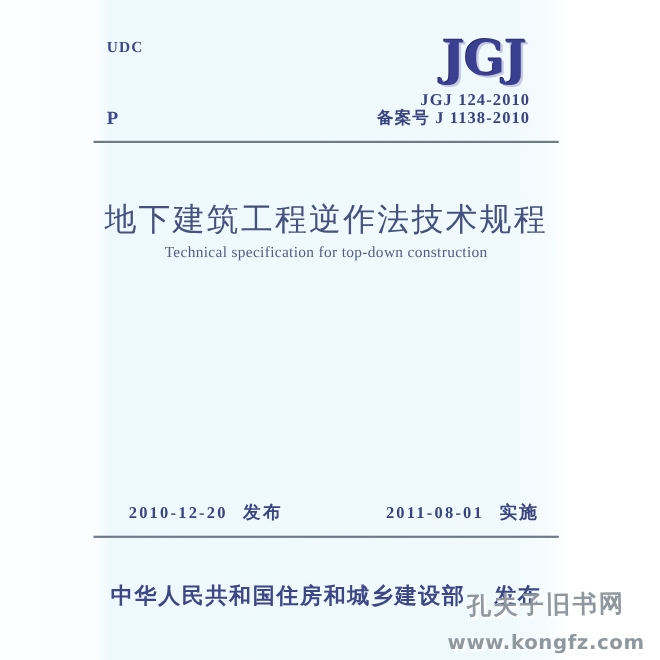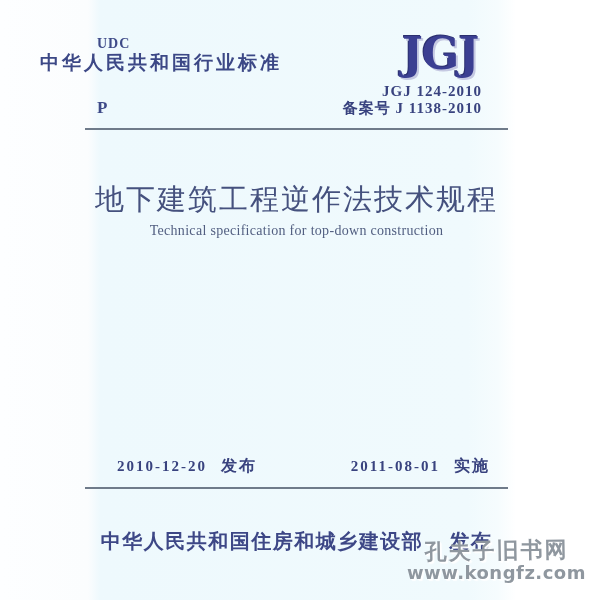--- a/index.html
+++ b/index.html
@@ -105,33 +105,32 @@
     font-family: "DejaVu Sans", "Liberation Sans", sans-serif;
   }
   .watermark .site-name {
     display: block;
     font-size: 22px; font-weight: bold;
     letter-spacing: 2px;
     transform: rotate(-1deg);
   }
   .watermark .site-url {
     display: block;
-    margin-top: 2px;
+    margin-top: 14px;
     font-size: 18px; font-weight: bold;
     letter-spacing: 0.5px;
   }
 </style>
 </head>
 <body>
 
 <div class="cover">
 
   <div class="abs udc">UDC</div>
 
-  <div class="abs standard-type">中华人民共和国行业标准</div>
 
   <div class="abs logo">JGJ</div>
 
   <div class="abs std-numbers">
     <div>JGJ 124-2010</div>
     <div>备案号 J 1138-2010</div>
   </div>
 
   <div class="abs p-label">P</div>
 

